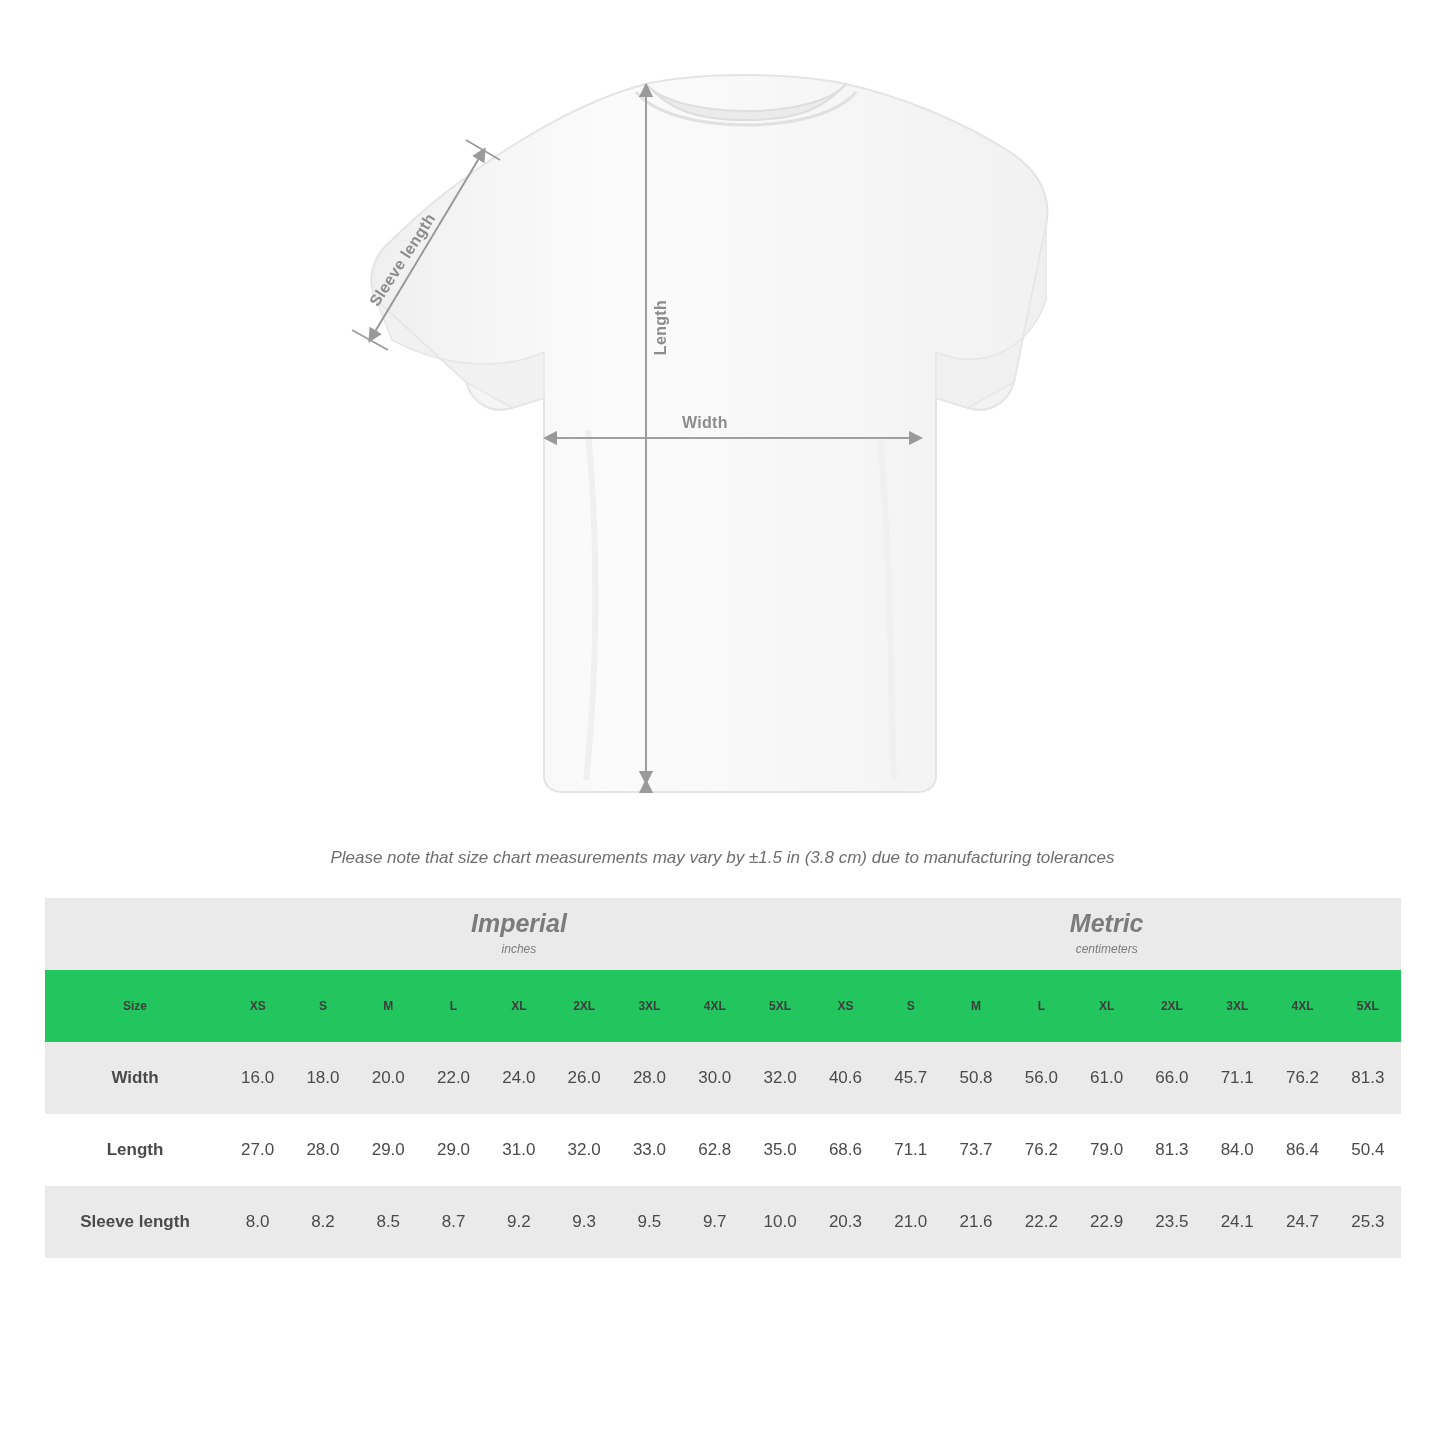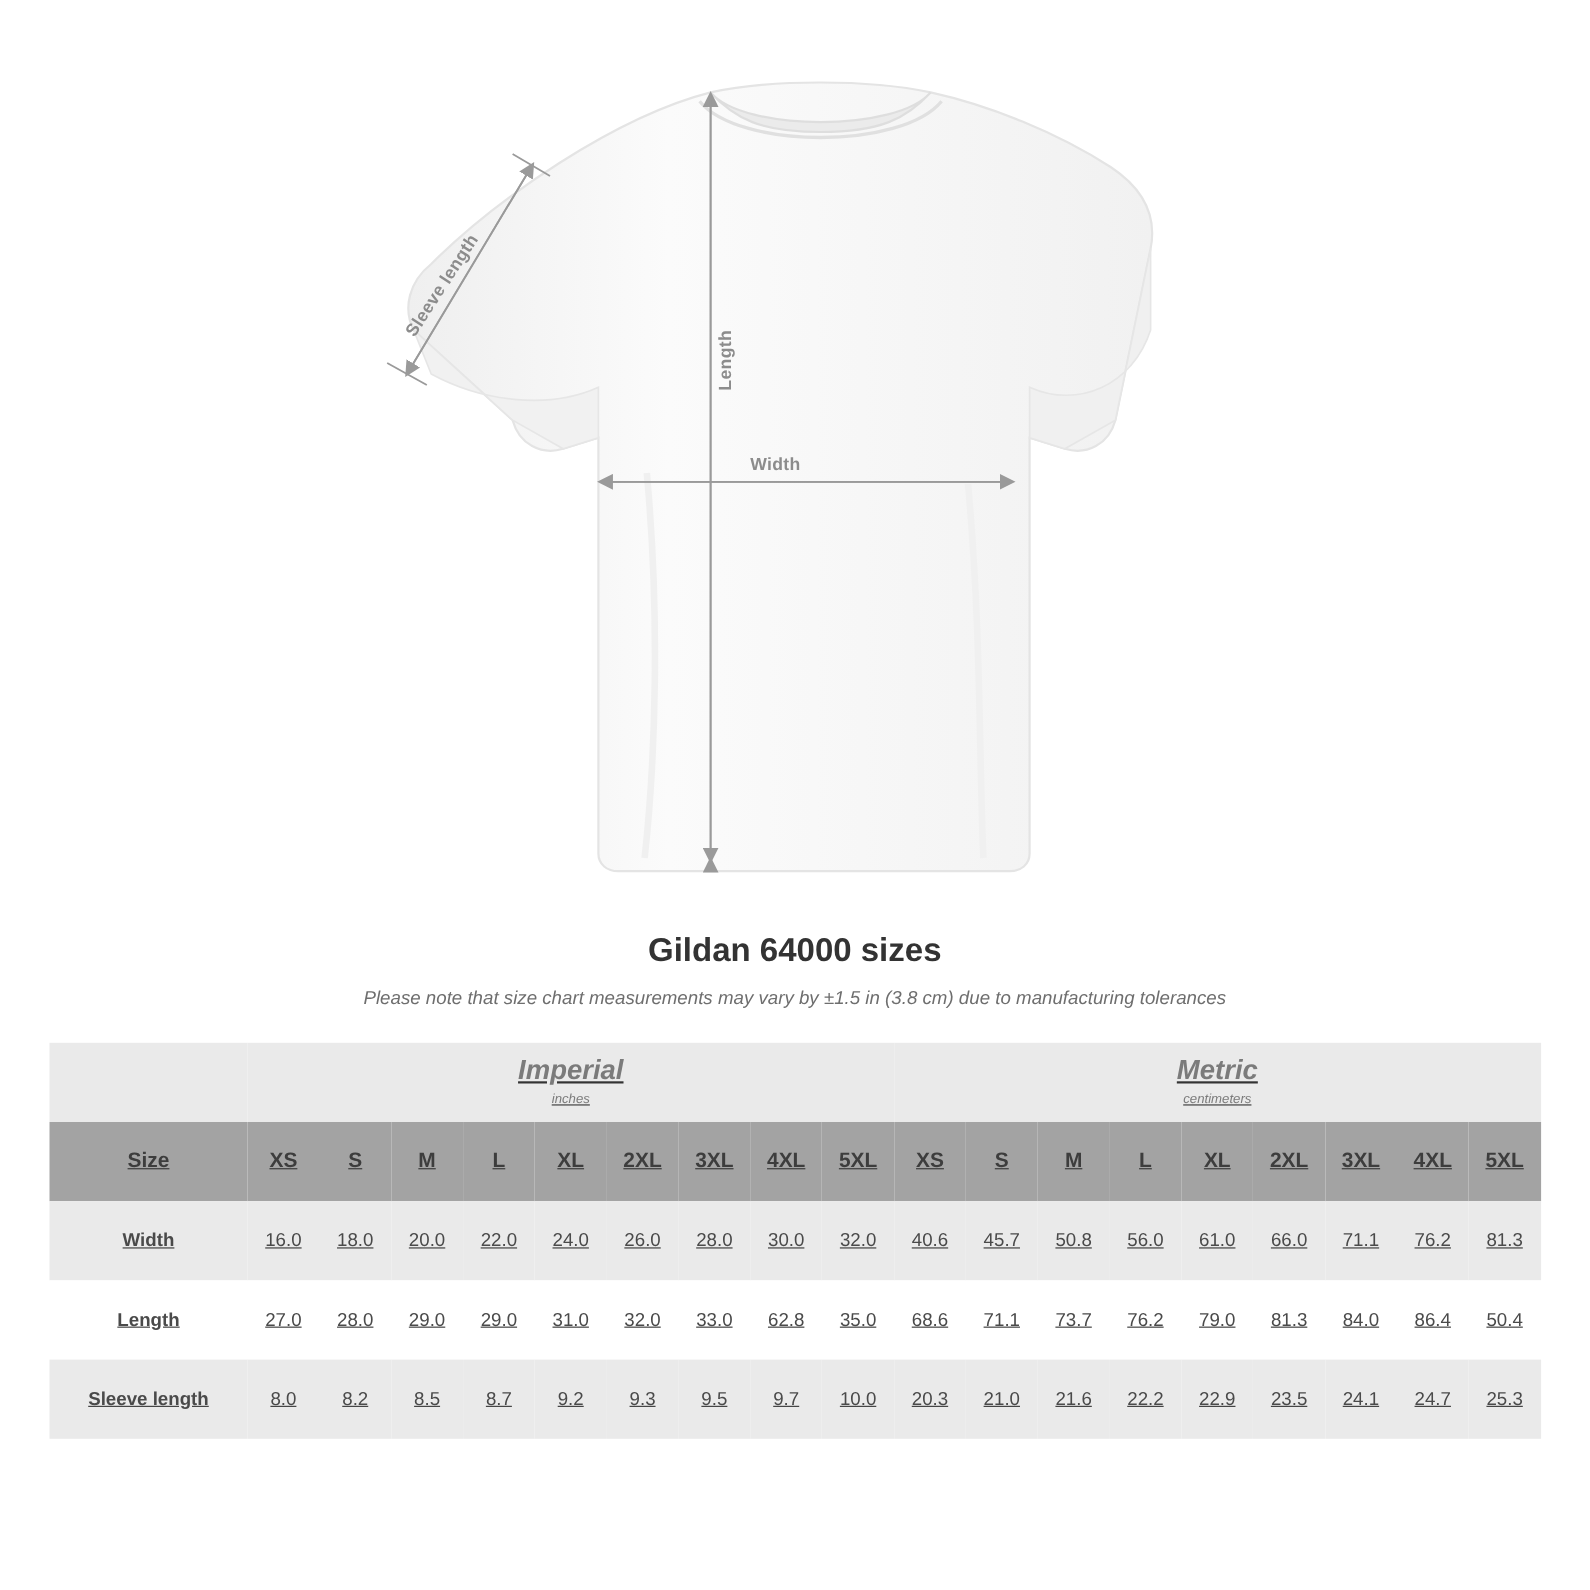--- a/index.html
+++ b/index.html
@@ -62,21 +62,20 @@
   .chart-note {
     font-size: 17px;
     font-style: italic;
     color: #6e6e6e;
     margin: 12px;
   }
 
   
   .table-wrap {
     margin: 30px 45px 0 45px;
-    text-decoration: underline;
   }
   table.size-table {
     border-collapse: collapse;
     width: 1355px;
     table-layout: fixed;
   }
   table.size-table td, table.size-table th {
     text-align: center;
     vertical-align: middle;
     font-size: 17px;
@@ -96,23 +95,23 @@
     color: #7b7b7b;
     line-height: 1.2;
   }
   .unit-sub {
     font-size: 12px;
     font-style: italic;
     color: #7b7b7b;
     line-height: 1.9;
   }
   tr.row-head td {
-    background: #a3a3a3;
-    font-weight: bold;
-    font-size: 19px;
+    background: #22c55e;
+    font-weight: bold;
+    font-size: 12px;
     color: #3d3d3d;
   }
   tr.row-shade td {
     background: #eaeaea;
   }
   tr.row-plain td {
     background: #ffffff;
   }
   td.rowlabel {
     font-weight: bold;
@@ -187,21 +186,20 @@
     </svg>
 
     <div class="dim-label vertical" style="left:652px; top:300px;">Length</div>
 
     <div class="dim-label" style="left:682px; top:414px;">Width</div>
 
     <div class="dim-label sleeve" style="left:366px; top:300px;">Sleeve length</div>
   </div>
 
   <div class="title-block">
-    <h1 class="chart-title">Gildan 64000 sizes</h1>
     <p class="chart-note">Please note that size chart measurements may vary by ±1.5 in (3.8 cm) due to manufacturing tolerances</p>
   </div>
 
   <div class="table-wrap">
     <table class="size-table">
       <colgroup>
         <col style="width:180px">
         <col span="18" style="width:65.3px">
       </colgroup>
       <tbody>

